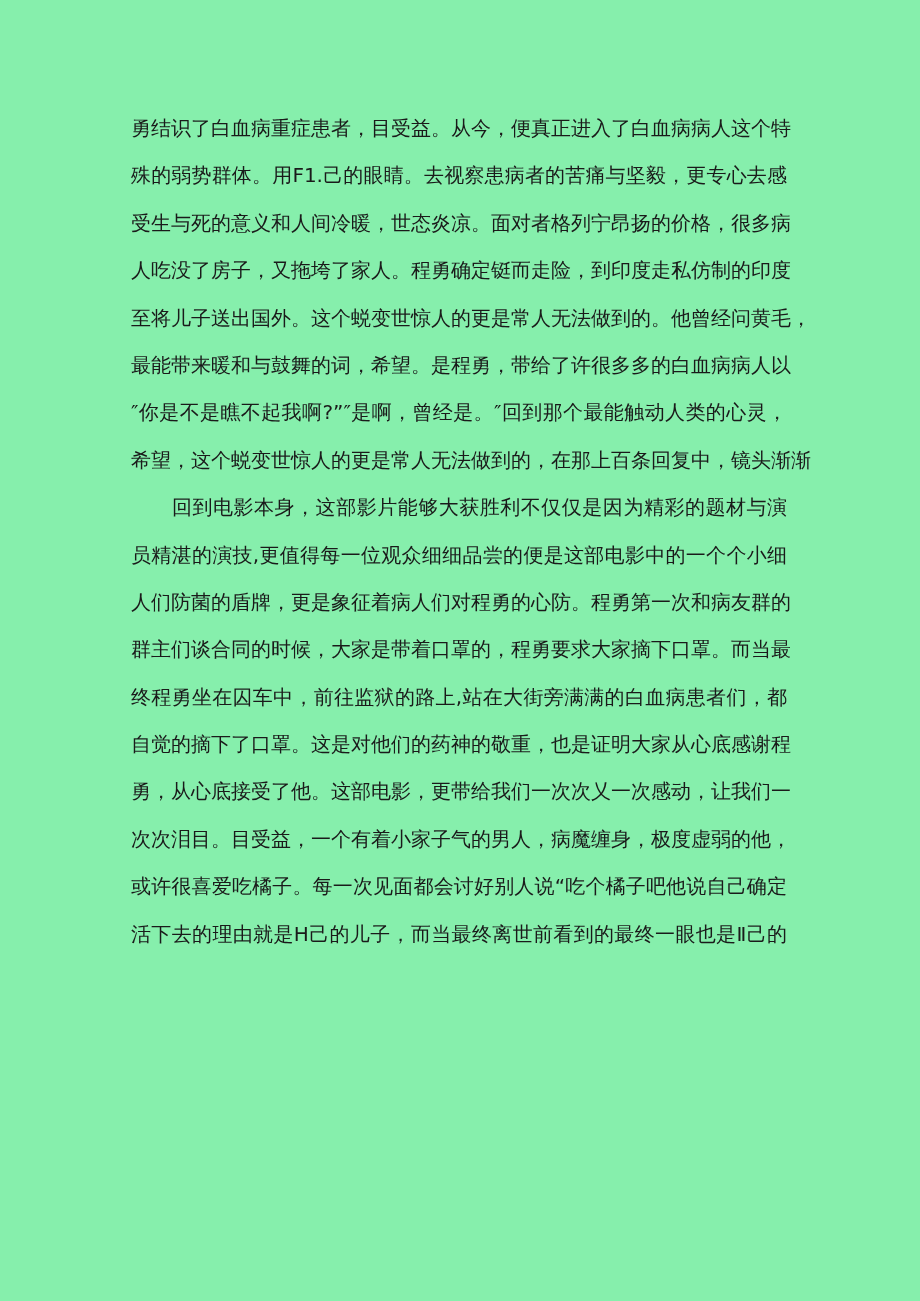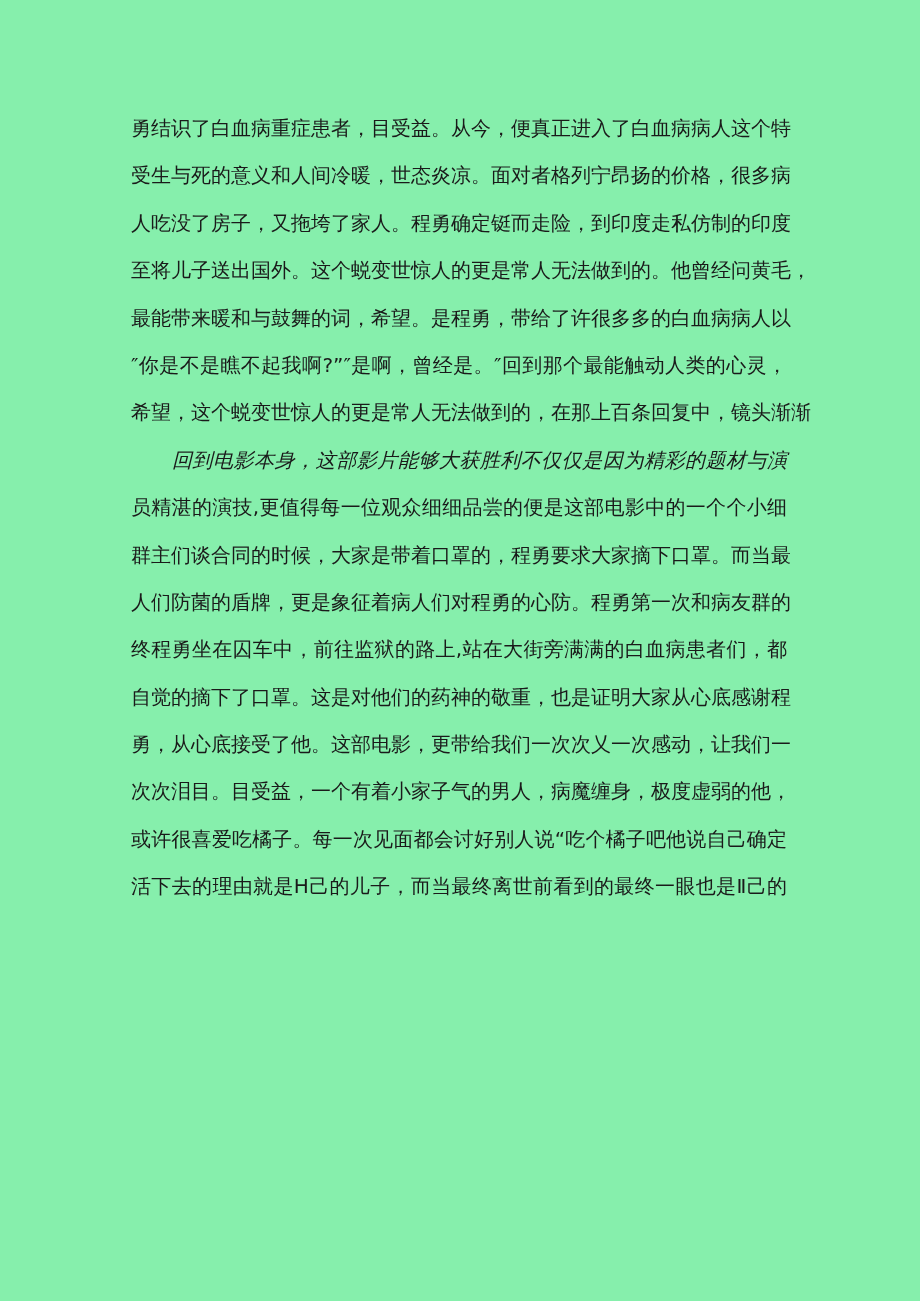--- a/index.html
+++ b/index.html
@@ -11,41 +11,42 @@
     font-size: 20px;
     color: #1a1a1a;
     height: 47.4px;
     line-height: 30px;
     white-space: nowrap;
     text-align: justify;
     text-align-last: justify;
     letter-spacing: 0px;
   }
   .line.last { text-align-last: left; }
-  .line.indent { padding-left: 41px; font-style: italic; }
+  .line.indent { padding-left: 41px; }
 </style>
 </head>
 <body>
 
 <div class="page">
   <div class="content">
     <div>
       <div class="line">勇结识了白血病重症患者，目受益。从今，便真正进入了白血病病人这个特</div>
+      <div class="line">殊的弱势群体。用F1.己的眼睛。去视察患病者的苦痛与坚毅，更专心去感</div>
       <div class="line">受生与死的意义和人间冷暖，世态炎凉。面对者格列宁昂扬的价格，很多病</div>
       <div class="line">人吃没了房子，又拖垮了家人。程勇确定铤而走险，到印度走私仿制的印度</div>
       <div class="line">至将儿子送出国外。这个蜕变世惊人的更是常人无法做到的。他曾经问黄毛，</div>
       <div class="line">最能带来暖和与鼓舞的词，希望。是程勇，带给了许很多多的白血病病人以</div>
       <div class="line">″你是不是瞧不起我啊?”″是啊，曾经是。″回到那个最能触动人类的心灵，</div>
       <div class="line">希望，这个蜕变世惊人的更是常人无法做到的，在那上百条回复中，镜头渐渐</div>
     </div>
     <div>
       <div class="line indent">回到电影本身，这部影片能够大获胜利不仅仅是因为精彩的题材与演</div>
       <div class="line">员精湛的演技,更值得每一位观众细细品尝的便是这部电影中的一个个小细</div>
+      <div class="line">人们防菌的盾牌，更是象征着病人们对程勇的心防。程勇第一次和病友群的</div>
       <div class="line">群主们谈合同的时候，大家是带着口罩的，程勇要求大家摘下口罩。而当最</div>
-      <div class="line">人们防菌的盾牌，更是象征着病人们对程勇的心防。程勇第一次和病友群的</div>
       <div class="line">终程勇坐在囚车中，前往监狱的路上,站在大街旁满满的白血病患者们，都</div>
       <div class="line">自觉的摘下了口罩。这是对他们的药神的敬重，也是证明大家从心底感谢程</div>
       <div class="line">勇，从心底接受了他。这部电影，更带给我们一次次乂一次感动，让我们一</div>
       <div class="line">次次泪目。目受益，一个有着小家子气的男人，病魔缠身，极度虚弱的他，</div>
       <div class="line">或许很喜爱吃橘子。每一次见面都会讨好别人说“吃个橘子吧他说自己确定</div>
       <div class="line">活下去的理由就是H己的儿子，而当最终离世前看到的最终一眼也是Ⅱ己的</div>
     </div>
   </div>
 </div>
 

